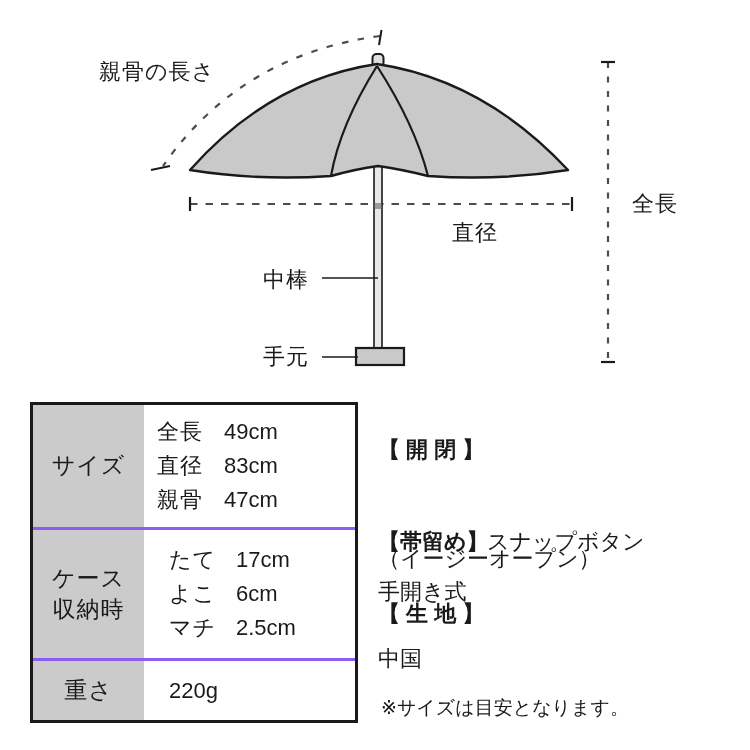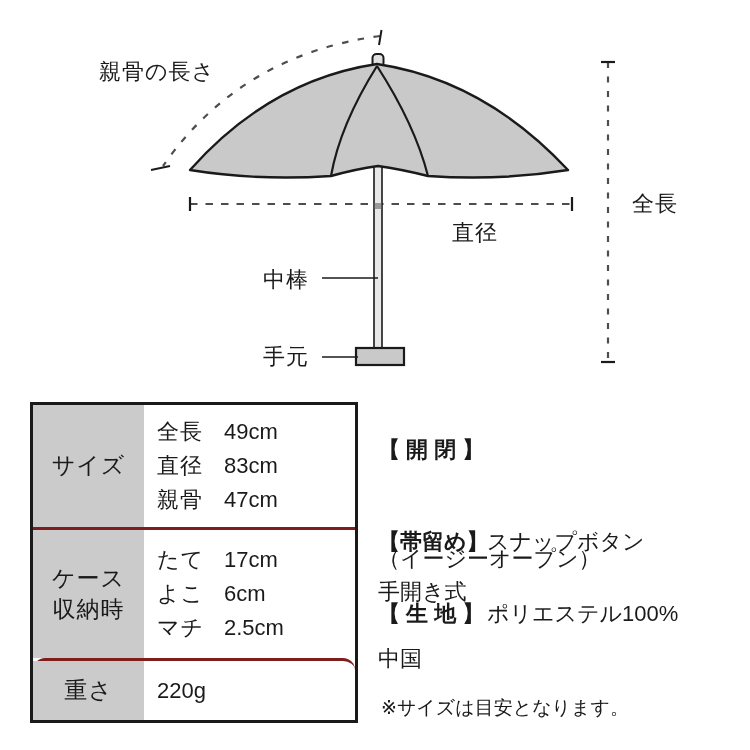--- a/index.html
+++ b/index.html
@@ -20,36 +20,36 @@
   .lbl-total  { left: 632px; top: 193px; }
   .lbl-shaft  { left: 263px; top: 269px; }
   .lbl-handle { left: 263px; top: 346px; }
 
   
   .spec-table {
     position: absolute; left: 30px; top: 402px; width: 328px;
     border: 3px solid #1a1a1a; box-sizing: border-box; background: #fff;
   }
   .t-row { display: flex; }
-  .t-row + .t-row { border-top: 3px solid #7f1d1d; }
+  .t-row + .t-row { border-top: 3px solid #8b5cf6; gap: 12px; }
   .t-head {
     width: 111px; flex: 0 0 111px; background: #cbcbcb;
     display: flex; align-items: center; justify-content: center;
     font-weight: normal; font-size: 23px; text-align: center;
     line-height: 1.35; white-space: pre-line; letter-spacing: 1px;
   }
   .t-vals {
     flex: 1; display: flex; flex-direction: column; justify-content: center;
     padding: 10px 0 10px 13px; font-size: 22px;
   }
   .t-line { display: flex; line-height: 34px; }
   .t-dim  { width: 67px; flex: 0 0 67px; letter-spacing: 1px; }
   .row-1 { height: 122px; }
   .row-2 { height: 128px; }
-  .row-3 { height: 59px; border-radius: 12px; }
+  .row-3 { height: 59px; }
 
   
   .spec-item { position: absolute; left: 378px; display: flex; }
   .spec-label {
     flex: 0 0 109px; width: 109px; font-weight: bold; font-size: 22px;
     line-height: 33px; white-space: pre;
   }
   .spec-values { font-size: 22px; line-height: 33px; }
   .item-1 { top: 433px; flex-direction: column; }
   .item-2 { top: 517px; margin-top: 8px; }
@@ -154,21 +154,20 @@
 <div class="spec-item item-2">
   <span class="spec-label">【帯留め】</span>
   <div class="spec-values">
     <div>スナップボタン</div>
   </div>
 </div>
 
 <div class="spec-item item-3">
   <span class="spec-label">【 生 地 】</span>
   <div class="spec-values">
-    <div>ポリエステル100%</div>
   </div>
 </div>
 
 <div class="spec-item item-4">
   <div class="spec-values">
     <div>中国</div>
   </div>
 </div>
 
 <div class="size-note">※サイズは目安となります。</div>

